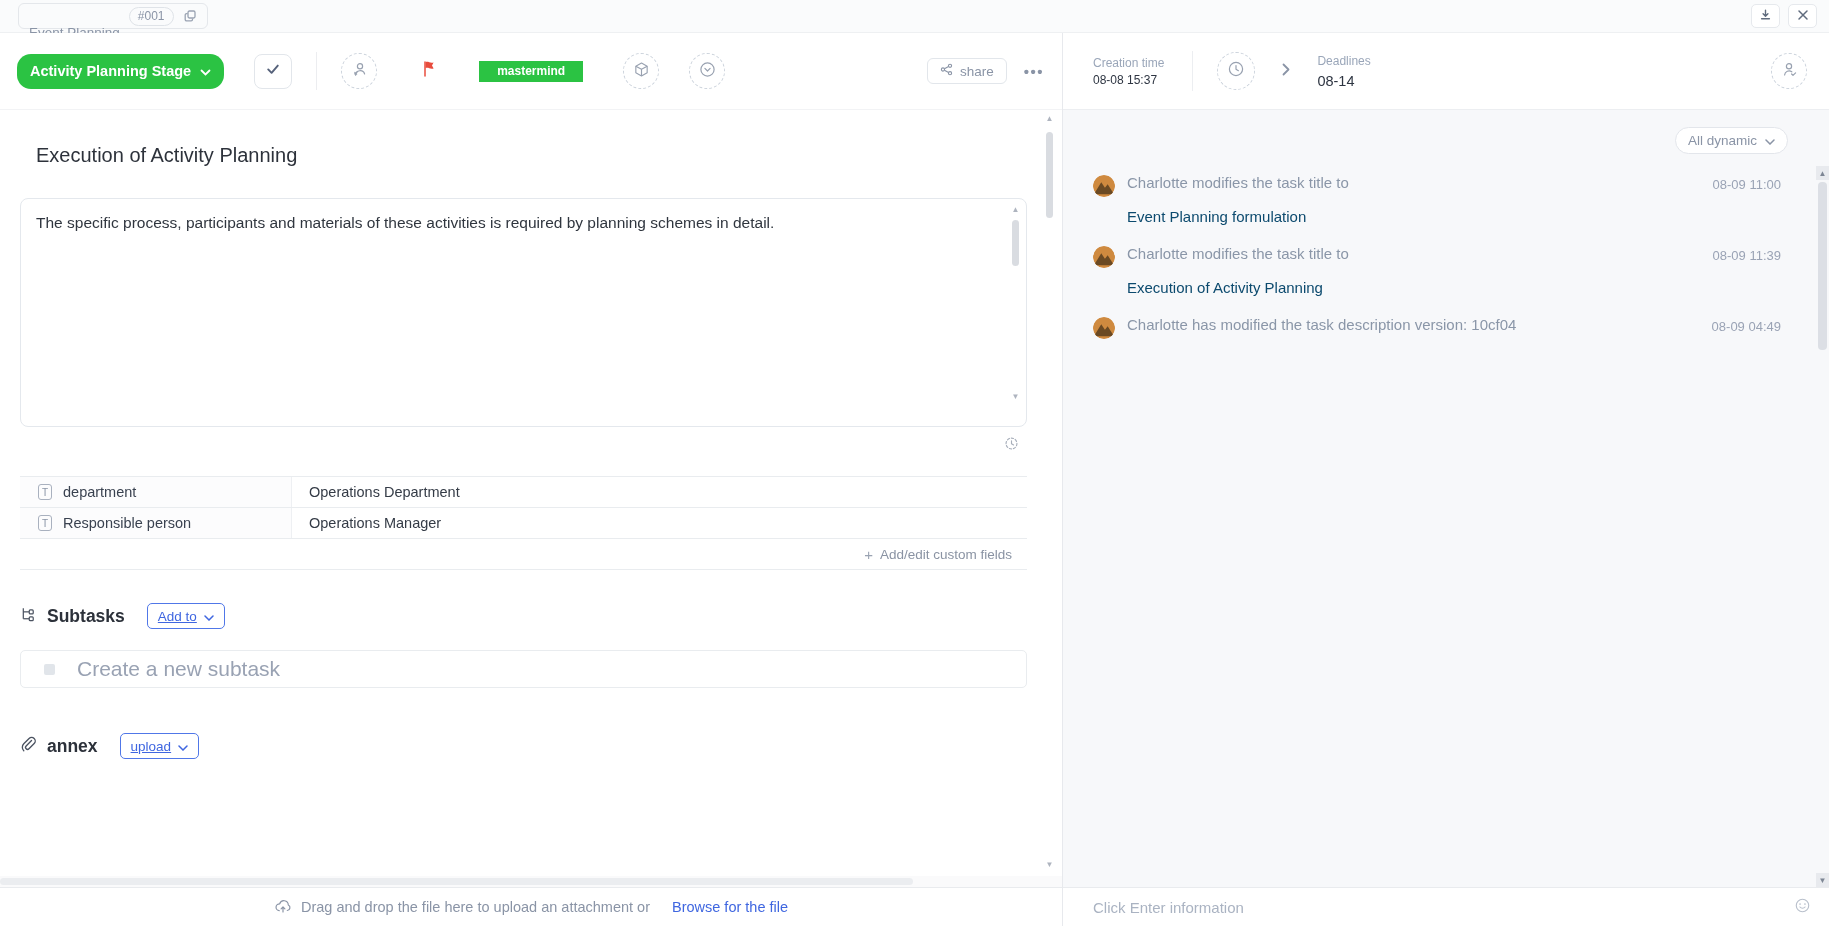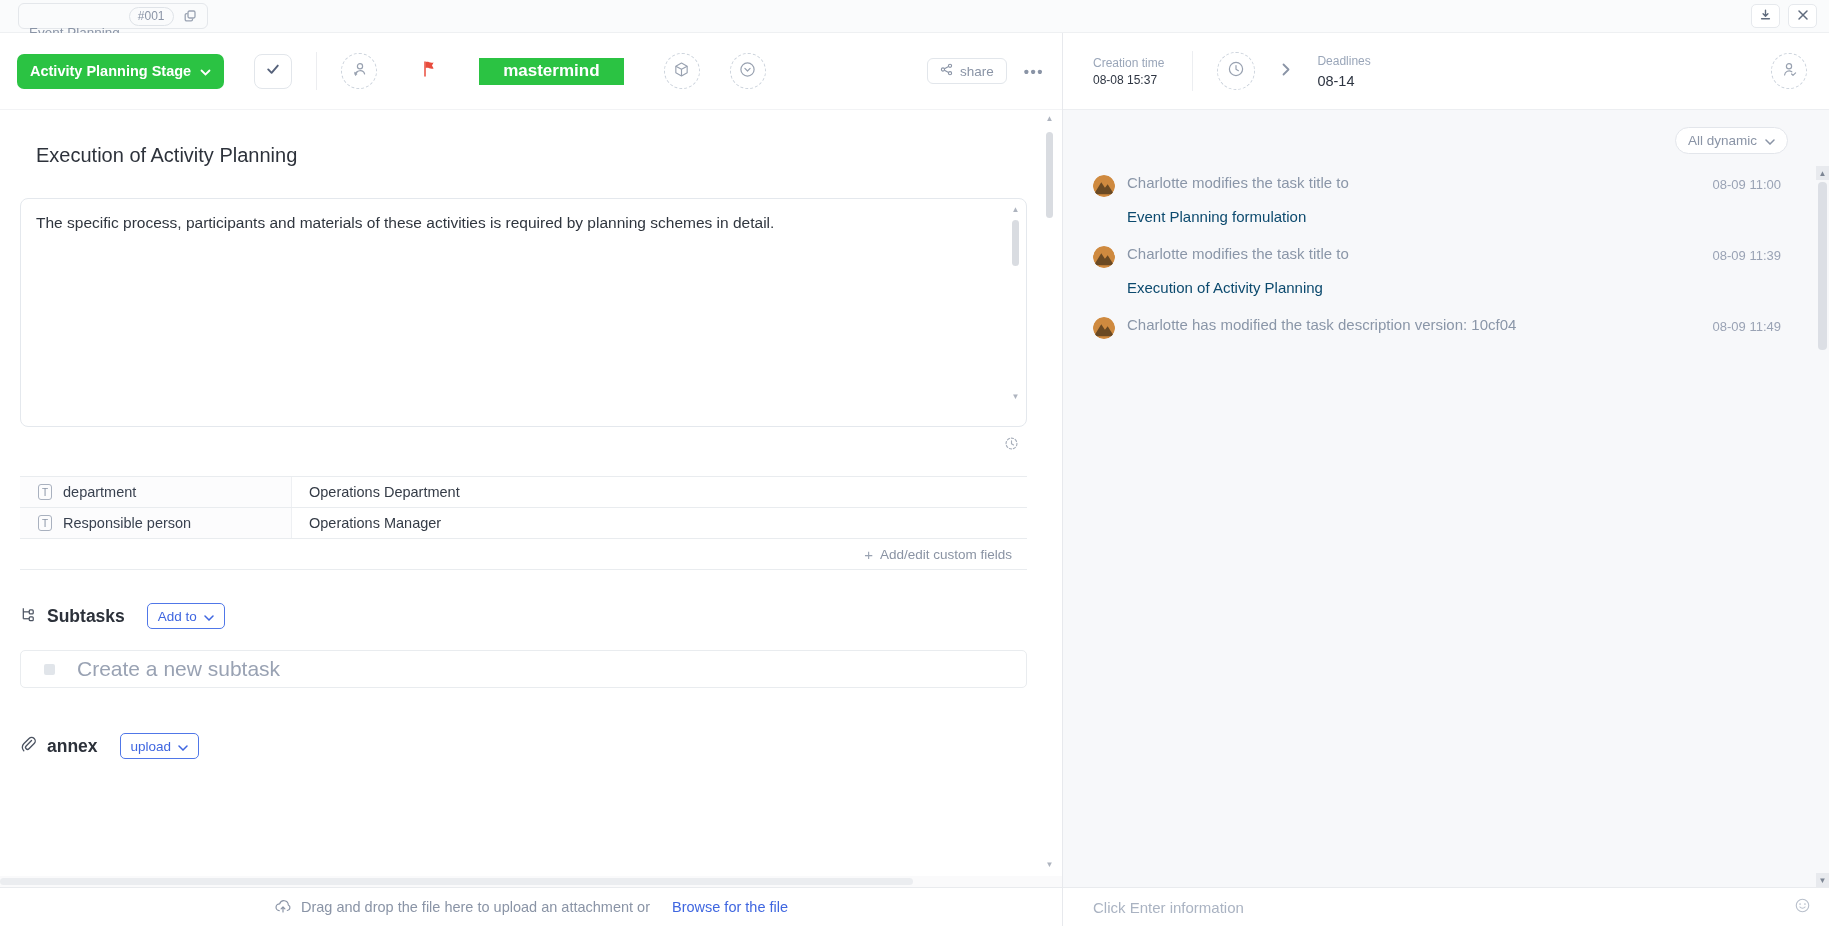--- a/index.html
+++ b/index.html
@@ -22,30 +22,30 @@
 
   
   .body-row { display:flex; height:893px; }
   .main-col { width:1062px; display:flex; flex-direction:column; background:#fff; }
   .right-col { flex:1; border-left:1px solid #e7e9ed; display:flex; flex-direction:column; background:#fff; }
 
   
   .toolbar { height:77px; flex:none; display:flex; align-items:center; padding:0 16px 0 17px;
              border-bottom:1px solid #f2f3f5; }
   .status-btn { background:var(--green); color:#fff; font-weight:bold; font-size:14.5px; height:35px;
-                border-radius:7px; padding:0 13px; display:flex; align-items:center; gap:9px;
+                border-radius:14px; padding:0 13px; display:flex; align-items:center; gap:9px;
                 border:none; cursor:pointer; }
   .check-btn { width:38px; height:35px; border:1px solid #e2e6eb; border-radius:8px; background:#fff;
                margin-left:30px; display:flex; align-items:center; justify-content:center; cursor:pointer; }
   .tb-divider { width:1px; height:38px; background:#ecedf0; margin:0 24px 0 24px; }
   .dash-circle { width:36px; height:36px; border:1px dashed #ccd3dc; border-radius:50%;
                  display:flex; align-items:center; justify-content:center; color:#98a1b0; cursor:pointer; flex:none; }
   .flag-btn { margin-left:44px; cursor:pointer; display:flex; align-items:center; }
-  .tag-badge { margin-left:42px; background:var(--green); color:#fff; font-size:17px; font-weight:bold;
-               border-radius:0; padding:3px 24px 4px; cursor:pointer; }
+  .tag-badge { margin-left:42px; background:var(--green); color:#fff; font-size:12px; font-weight:bold;
+               border-radius:0; padding:3px 18px 4px; cursor:pointer; }
   .share-btn { margin-left:auto; height:26px; border:1px solid #e2e6eb; border-radius:6px; color:#8a94a6;
                font-size:13.5px; padding:0 12px; display:flex; gap:7px; align-items:center; background:#fff; cursor:pointer; }
   .more-btn { margin-left:15px; color:#8a94a6; font-weight:bold; letter-spacing:1.5px; font-size:15px;
               cursor:pointer; padding:4px 2px; }
 
   
   .content { flex:1; position:relative; overflow:hidden; }
   .doc-title { margin:34px 0 0 36px; font-size:20px; color:#2d323b; font-weight:normal; }
   .desc-box { position:relative; margin:31px 35px 0 20px; height:229px; border:1px solid #e4e8ed;
               border-radius:8px; padding:13px 34px 13px 15px; font-size:15.5px; color:#30363f; line-height:1.45; }
@@ -66,21 +66,21 @@
             color:#8a94a6; display:flex; align-items:center; justify-content:center; flex:none; }
   .fvalue { display:flex; align-items:center; padding-left:17px; color:#343b46; }
   .add-row { height:31px; display:flex; align-items:center; justify-content:flex-end; padding-right:15px;
              color:#8a93a3; font-size:13.5px; border-top:1px solid #e9ecef; gap:7px; cursor:pointer; }
   .plus-glyph { font-size:15px; color:#9aa3b2; }
 
   .sec-head { display:flex; align-items:center; margin-left:20px; gap:10px; }
   .subtasks-head { margin-top:33px; }
   .sec-title { font-size:17.5px; font-weight:bold; color:#2c313a; }
   .blue-btn { margin-left:12px; height:26px; border:1px solid #5077e8; color:var(--blue); border-radius:5px;
-              font-size:13.5px; padding:0 10px; display:flex; align-items:center; gap:7px; background:#fff; cursor:pointer; }
+              font-size:13.5px; padding:0 10px; display:flex; align-items:center; gap:7px; background:#fff; cursor:pointer;text-decoration:underline; }
   .create-box { margin:21px 35px 0 20px; height:38px; border:1px solid #e9ecef; border-radius:5px;
                 display:flex; align-items:center; padding-left:23px; gap:22px; cursor:text; }
   .mini-square { width:11px; height:11px; background:#e1e5ea; border-radius:2px; flex:none; }
   .create-text { color:#99a2b3; font-size:21px; }
   .annex-head { margin-top:45px; }
 
   .main-vscroll { top:4px; right:6px; bottom:6px; }
   .main-vscroll .thumb { margin-top:8px; height:86px; }
   .main-vscroll .spacer { flex:1; }
 
@@ -419,21 +419,21 @@
         <div class="feed-item">
           <span class="avatar">
             <svg width="22" height="22" viewBox="0 0 24 24">
                 <circle cx="12" cy="12" r="12" fill="#cf8a3f"></circle>
                 <path d="M1 21 9 8 l4 6 3 -4 7 11 Z" fill="#6b4a23"></path>
               </svg>
           </span>
           <div class="feed-text">
             <div class="feed-line1">Charlotte has modified the task description version: 10cf04</div>
           </div>
-          <span class="feed-time">08-09 11:49</span>
+          <span class="feed-time">08-09 04:49</span>
         </div>
 
         <div class="feed-scroll">
           <div class="scroll-cap">▲</div>
           <div class="thumb"></div>
           <div class="spacer"></div>
           <div class="scroll-cap">▼</div>
         </div>
       </div>
 

